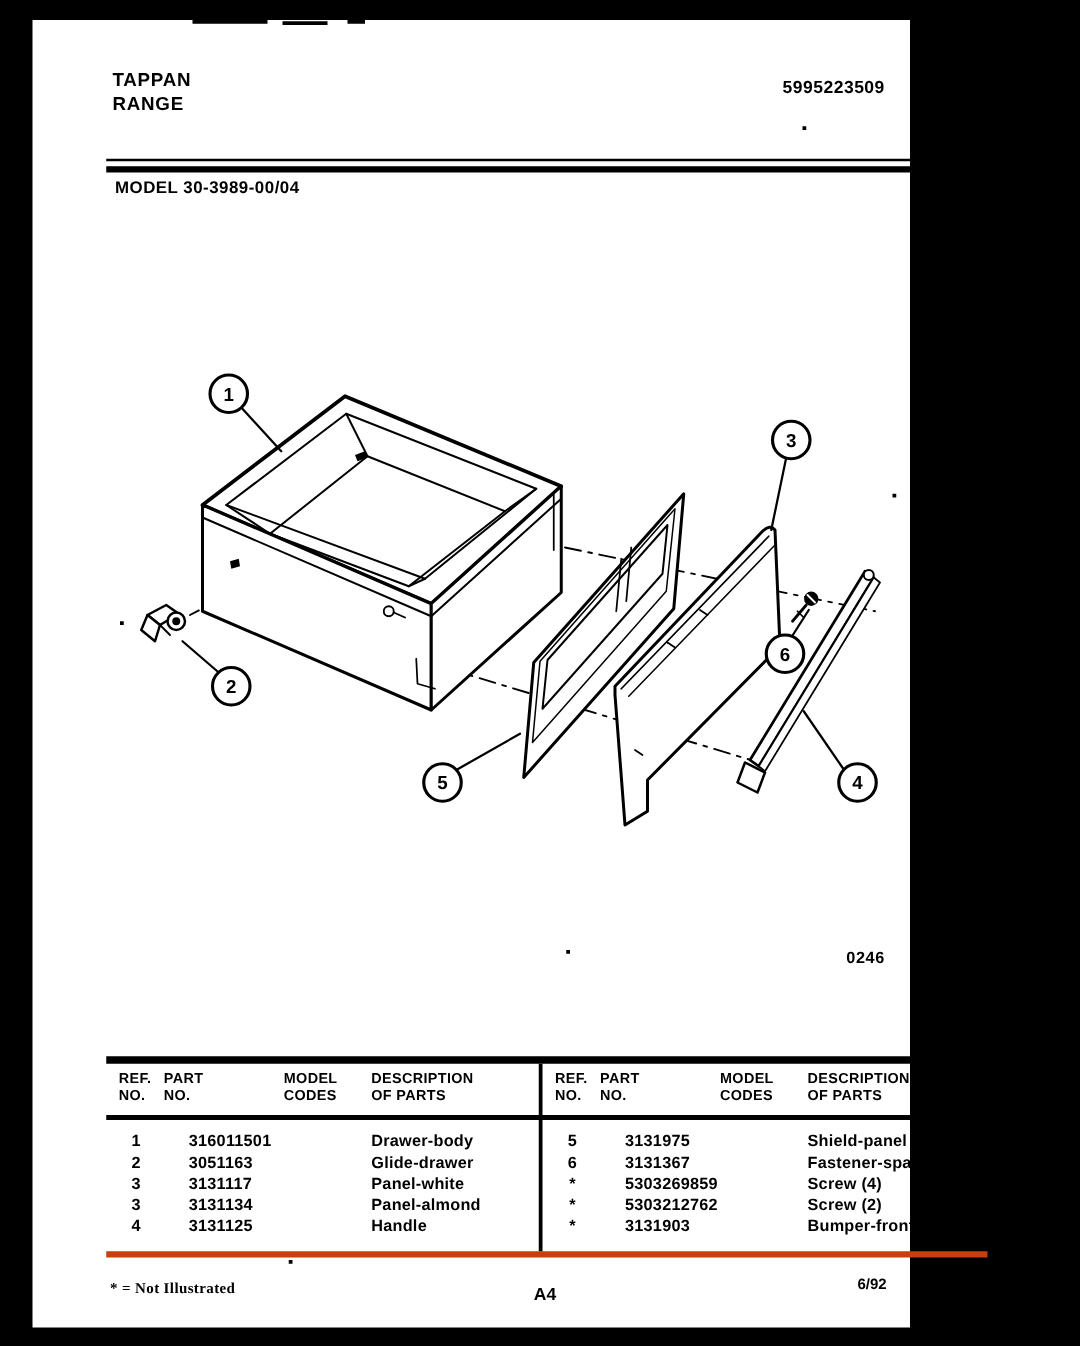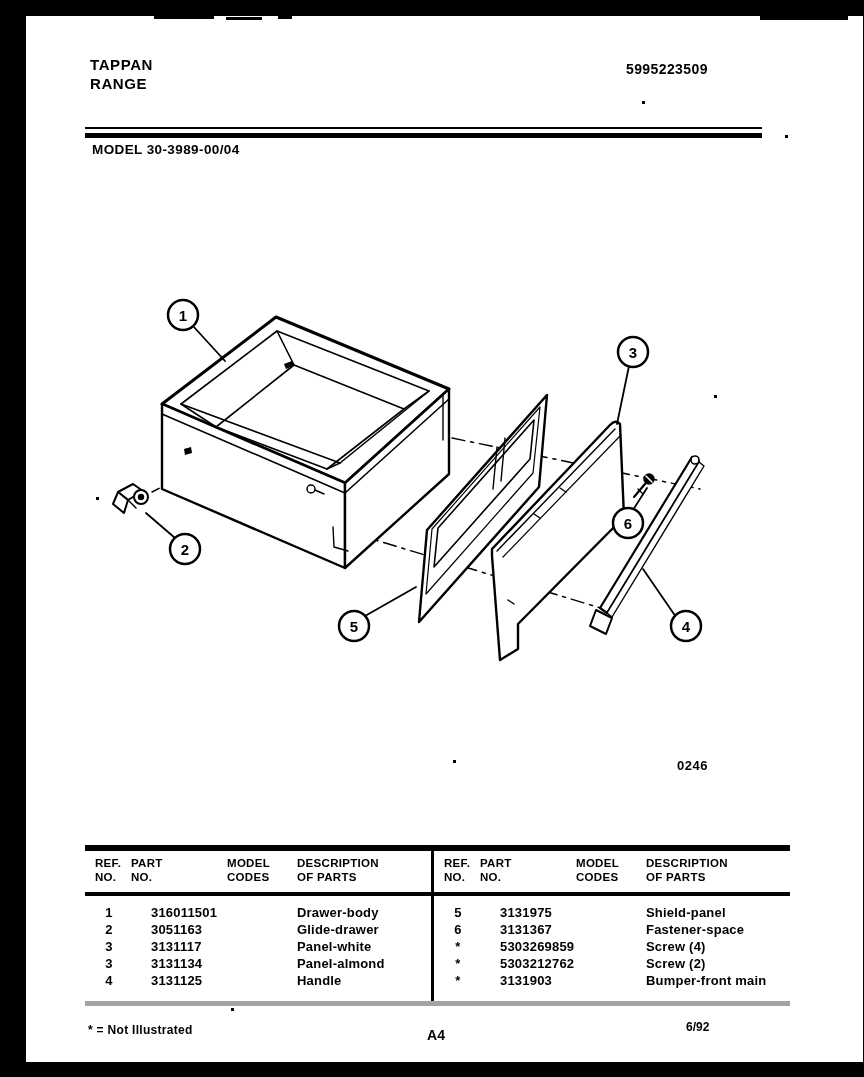--- a/index.html
+++ b/index.html
@@ -5,21 +5,21 @@
   * { margin:0; padding:0; box-sizing:border-box; }
   html,body { width:864px; height:1077px; }
   body {
     background:#000;
     position:relative;
     font-family:"Liberation Sans", sans-serif;
     overflow:hidden;
     color:#000;
   }
   .page {
-    position:absolute; left:26px; top:16px; width:837px; height:1046px;
+    position:absolute; left:26px; top:16px; width:702px; height:1046px;
     background:#fff;
   }
 
   
   .brand {
     position:absolute; left:64px; top:39px;
     font-size:15px; font-weight:bold; line-height:19px; letter-spacing:.6px;
   }
   .catalog-title {
     position:absolute; left:286px; top:44px; width:280px; text-align:center;
@@ -36,21 +36,21 @@
     font-size:13.5px; font-weight:bold; letter-spacing:.4px;
   }
 
   
   svg.diagram { position:absolute; left:0; top:0; }
   svg text { font-family:"Liberation Sans", sans-serif; }
 
   
   .parts-table {
     position:absolute; left:59px; top:829px; width:705px; height:161px;
-    border-top:6px solid #000; border-bottom:5px solid #a3a3a3;
+    border-top:6px solid #000; border-bottom:5px solid #c2410c;
   }
   .tbl-divider { position:absolute; left:346px; top:0; width:3px; height:100%; background:#000; }
   .tbl-midrule { position:absolute; left:0; top:41px; width:100%; height:4px; background:#000; }
   .half { position:absolute; top:0; height:100%; }
   .half.left  { left:0;   width:346px; }
   .half.right { left:349px; width:356px; }
   .hdr-row {
     position:absolute; top:5px; left:6px; right:0;
     display:grid; grid-template-columns:36px 96px 70px 1fr;
     font-size:11.5px; font-weight:bold; line-height:14px; letter-spacing:.3px;
@@ -60,21 +60,21 @@
   .row {
     display:grid; grid-template-columns:36px 96px 70px 1fr;
     font-size:13px; font-weight:bold; line-height:17px; letter-spacing:.2px;
   }
   .cell-ref   { text-align:center; }
   .cell-part  { padding-left:8px;margin-left:16px; }
   .cell-codes { padding-left:4px; }
   .cell-desc  { padding-left:4px; }
 
   
-  .footnote { position:absolute; left:62px; top:1007px; font-size:12px; font-weight:bold; letter-spacing:.3px; }
+  .footnote { position:absolute; left:62px; top:1007px; font-size:12px; font-weight:bold; letter-spacing:.3px;font-family:Liberation Serif, serif; }
   .page-num { position:absolute; left:380px; top:1011px; width:60px; text-align:center; font-size:14px; font-weight:bold; }
   .rev-date { position:absolute; left:660px; top:1004px; width:82px; font-size:12px; font-weight:bold; }
 
   
   .artifact, .dot { position:absolute; background:#000; }
   .dot { width:3px; height:3px; }
 </style>
 </head>
 <body>
 

